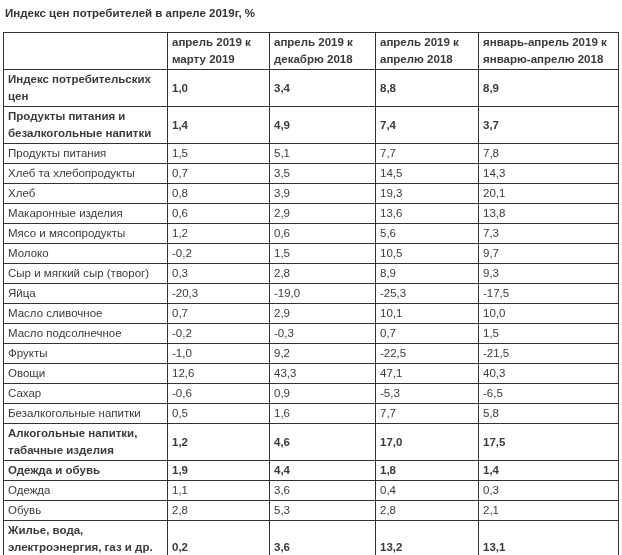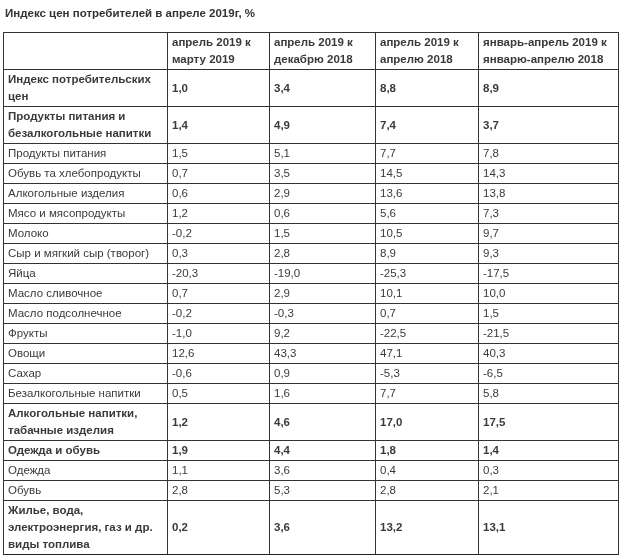--- a/index.html
+++ b/index.html
@@ -98,28 +98,35 @@
           <td>3,7</td>
         </tr>
         <tr>
           <td>Продукты питания</td>
           <td>1,5</td>
           <td>5,1</td>
           <td>7,7</td>
           <td>7,8</td>
         </tr>
         <tr>
-          <td>Обувь та хлебопродукты</td>
+          <td>Хлеб та хлебопродукты</td>
           <td>0,7</td>
           <td>3,5</td>
           <td>14,5</td>
           <td>14,3</td>
         </tr>
         <tr>
-          <td>Алкогольные изделия</td>
+          <td>Хлеб</td>
+          <td>0,8</td>
+          <td>3,9</td>
+          <td>19,3</td>
+          <td>20,1</td>
+        </tr>
+        <tr>
+          <td>Макаронные изделия</td>
           <td>0,6</td>
           <td>2,9</td>
           <td>13,6</td>
           <td>13,8</td>
         </tr>
         <tr>
           <td>Мясо и мясопродукты</td>
           <td>1,2</td>
           <td>0,6</td>
           <td>5,6</td>

